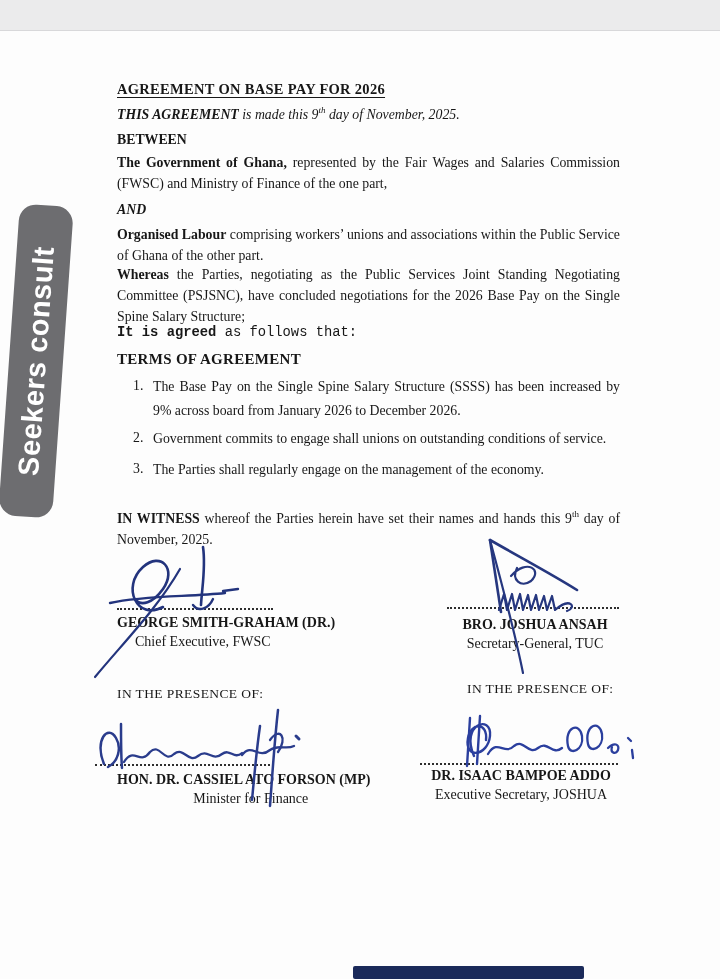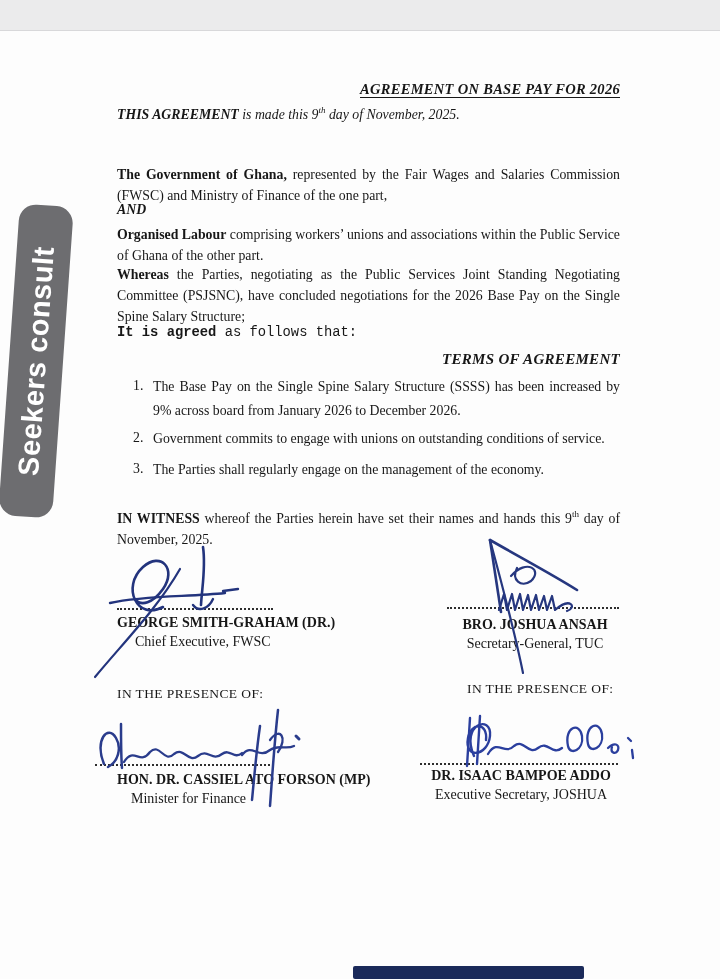--- a/index.html
+++ b/index.html
@@ -20,21 +20,21 @@
     display:flex;align-items:center;justify-content:center;
     z-index:6;
   }
   .watermark span{
     font-family:"Liberation Sans", sans-serif;
     font-size:29px;font-weight:700;color:#ffffff;letter-spacing:0.5px;
     white-space:nowrap;
   }
   .para{position:absolute;left:117px;width:503px;margin:0;
     font-size:13.8px;line-height:21px;text-align:justify;}
-  .center{text-align:right;font-style:italic;}
+  .center{text-align:left;}
   .title{font-weight:700;font-size:14.5px;letter-spacing:0.3px;
     text-decoration:underline;text-underline-offset:3px;}
   .h-terms{font-weight:700;font-size:15px;letter-spacing:0.3px;}
   .bi{font-weight:700;font-style:italic;}
   .b{font-weight:700;}
   sup{font-size:9px;line-height:0;}
   .term{position:absolute;left:133px;width:487px;display:flex;margin:0;}
   .term .num{width:20px;flex:0 0 20px;font-size:13.8px;line-height:21px;}
   .term .ttext{margin:0;font-size:13.8px;line-height:24px;text-align:justify;}
   .nowrap .ttext{white-space:nowrap;}
@@ -61,40 +61,41 @@
   <div class="band"></div>
 
   <div class="watermark">
     <span>Seekers consult</span>
   </div>
 
   <p class="para center title" style="top:79px;">AGREEMENT ON BASE PAY FOR 2026</p>
 
   <p class="para" style="top:104px;font-style:italic;"><b>THIS AGREEMENT</b><span> is made this 9</span><sup>th</sup><span> day of November, 2025.</span></p>
 
+  <p class="para b" style="top:129px;">BETWEEN</p>
 
-  <p class="para" style="top:164px;"><b>The Government of Ghana,</b><span> represented by the Fair Wages and Salaries Commission (FWSC) and Ministry of Finance of the one part,</span></p>
+  <p class="para" style="top:152px;"><b>The Government of Ghana,</b><span> represented by the Fair Wages and Salaries Commission (FWSC) and Ministry of Finance of the one part,</span></p>
 
   <p class="para bi" style="top:199px;font-family:Liberation Serif, serif;">AND</p>
 
   <p class="para" style="top:224px;"><b>Organised Labour</b><span> comprising workers’ unions and associations within the Public Service of Ghana of the other part.</span></p>
 
   <p class="para" style="top:264px;"><b>Whereas</b><span> the Parties, negotiating as the Public Services Joint Standing Negotiating Committee (PSJSNC), have concluded negotiations for the 2026 Base Pay on the Single Spine Salary Structure;</span></p>
 
   <p class="para" style="top:322px;font-family:Liberation Mono, monospace;"><b>It is agreed</b><span> as follows that:</span></p>
 
   <p class="para center h-terms" style="top:349px;">TERMS OF AGREEMENT</p>
 
   <div class="term" style="top:375px;">
     <span class="num">1.</span>
     <p class="ttext">The Base Pay on the Single Spine Salary Structure (SSSS) has been increased by 9% across board from January 2026 to December 2026.</p>
   </div>
   <div class="term nowrap" style="top:427px;">
     <span class="num">2.</span>
-    <p class="ttext">Government commits to engage with unions on outstanding conditions of service.</p>
+    <p class="ttext">Government commits to engage shall unions on outstanding conditions of service.</p>
   </div>
   <div class="term nowrap" style="top:458px;">
     <span class="num">3.</span>
     <p class="ttext">The Parties shall regularly engage on the management of the economy.</p>
   </div>
 
   <p class="para" style="top:508px;"><b>IN WITNESS</b><span> whereof the Parties herein have set their names and hands this 9</span><sup>th</sup><span> day of November, 2025.</span></p>
 
   <svg class="sig ink1" style="left:85px;top:525px;" width="170" height="160" viewBox="0 0 170 160">
     <path stroke-width="2.6" d="M78,82 C52,96 36,62 58,42 C76,26 92,44 78,64 C68,78 56,82 50,74"></path>
@@ -130,21 +131,21 @@
     <path stroke-width="2.5" d="M16,64 C6,40 20,24 28,38 C34,48 30,62 20,67"></path>
     <path stroke-width="2.5" d="M33,24 C33,40 33,56 34,68"></path>
     <path stroke-width="2.3" d="M36,62 C46,46 52,66 62,52 C72,42 76,64 86,54 C96,46 100,64 110,56 C120,48 124,62 134,54 C142,48 146,60 154,53"></path>
     <path stroke-width="2.3" d="M154,55 C164,42 170,60 182,50 C190,44 198,50 206,46"></path>
     <path stroke-width="2.5" d="M172,26 C168,54 166,80 164,100"></path>
     <path stroke-width="2.5" d="M190,10 C186,46 184,80 182,106"></path>
     <path stroke-width="2.3" d="M182,40 C192,26 200,38 190,52"></path>
     <path stroke-width="3" d="M208,36 l3,3"></path>
   </svg>
   <div class="dots" style="left:95px;top:764px;width:175px;"></div>
-  <div class="sigblock" style="left:117px;top:772px;">
+  <div class="sigblock" style="left:117px;top:772px;text-align:center;">
     <div class="name">HON. DR. CASSIEL ATO FORSON (MP)</div>
     <div class="role" style="margin-left:14px;">Minister for Finance</div>
   </div>
 
   <svg class="sig ink4" style="left:440px;top:698px;" width="200" height="105" viewBox="0 0 200 105">
     <path stroke-width="2.4" d="M34,58 C20,26 52,16 50,38 C48,58 24,62 28,40 C31,24 48,24 46,42"></path>
     <path stroke-width="2.4" d="M30,20 L27,68"></path>
     <path stroke-width="2.4" d="M40,18 L37,66"></path>
     <path stroke-width="2.3" d="M48,56 C58,40 64,58 74,48 C84,40 88,58 98,50 C108,42 112,58 122,50"></path>
     <path stroke-width="2.3" d="M128,48 C124,28 140,24 142,38 C144,52 130,58 128,48"></path>

